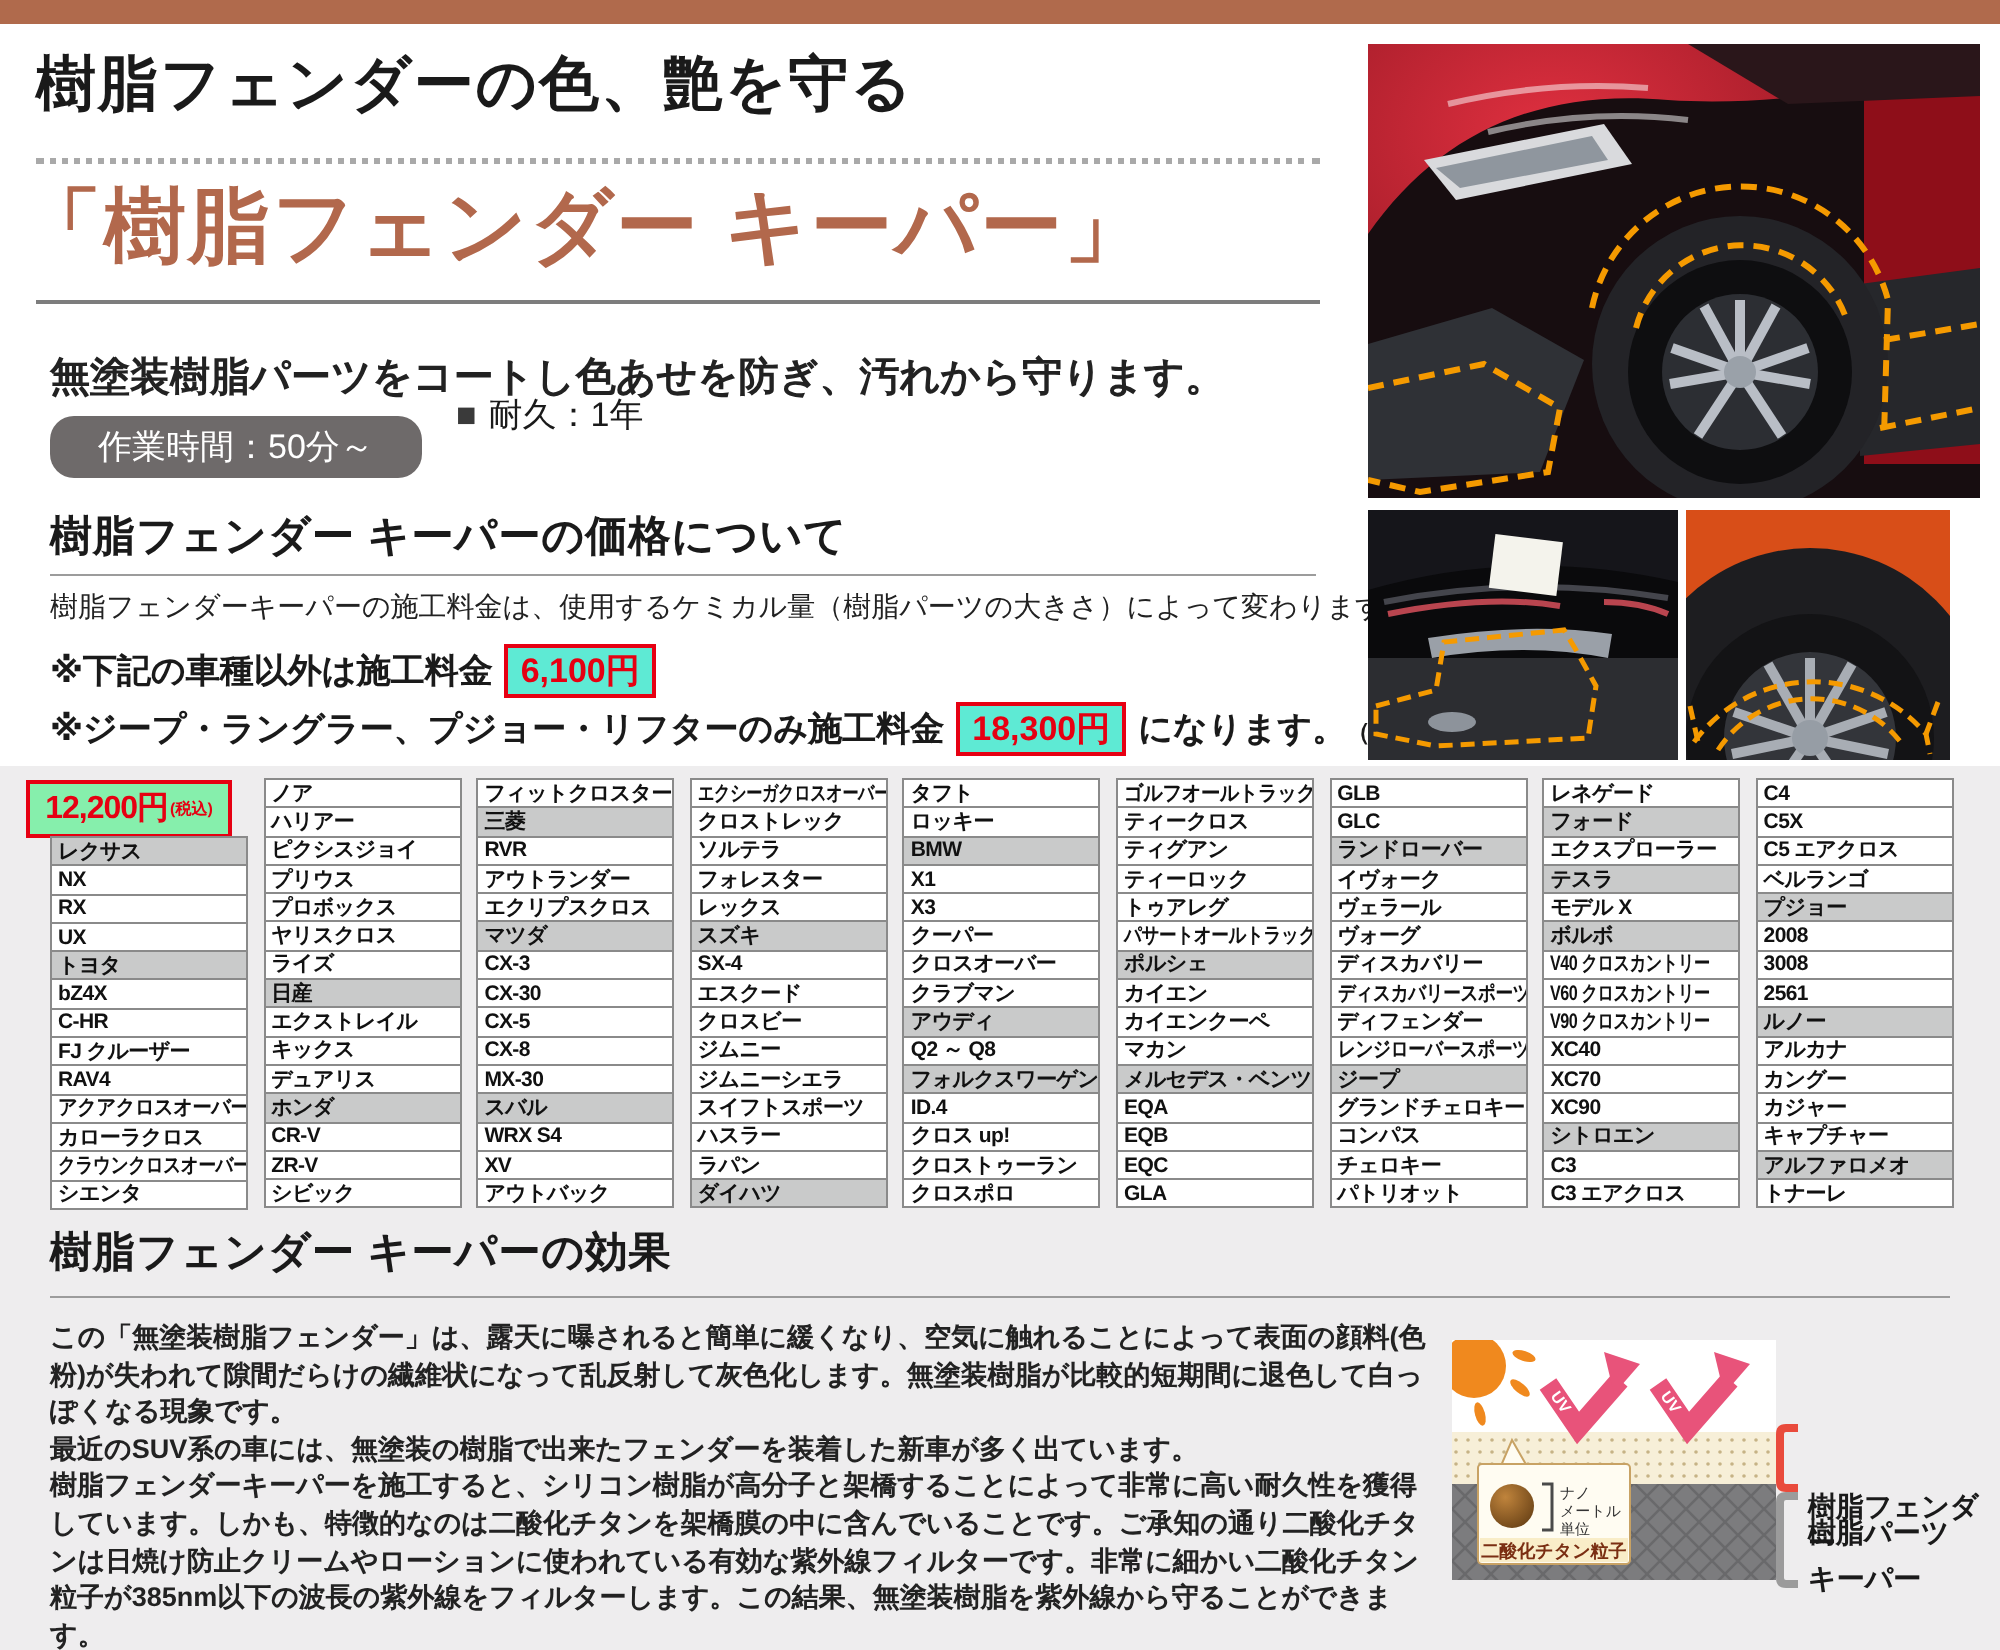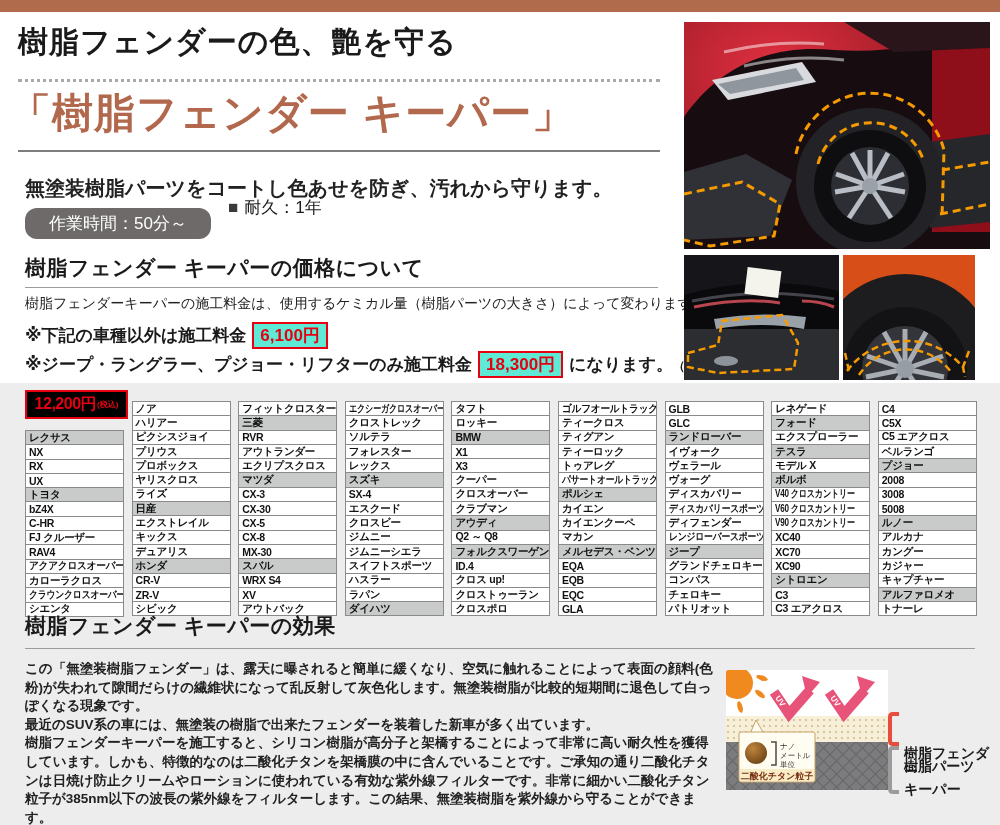--- a/index.html
+++ b/index.html
@@ -20,29 +20,29 @@
   .price-underline{position:absolute;left:25px;top:287px;width:633px;border-top:1px solid #9c9c9c;}
   .price-body{position:absolute;left:25px;top:295px;font-size:14px;color:#222;}
   .note{position:absolute;left:25px;font-size:17px;font-weight:bold;color:#1a1a1a;}
   .note1{top:322px;}
   .note2{top:351px;}
   .price-chip{display:inline-block;border:2px solid #e60012;color:#e60012;padding:0 6px;margin:0 6px;font-weight:bold;background:#5eead4;}
   .note-small{font-size:12px;font-weight:bold;}
   .img2{position:absolute;left:684px;top:255px;width:155px;height:125px;}
   .img3{position:absolute;left:843px;top:255px;width:132px;height:125px;}
   .gray-section{position:absolute;left:0;top:383px;width:1000px;height:442px;background:#eeedee;}
-  .price-box{position:absolute;left:25px;top:390px;width:99px;height:25px;border:2px solid #e60012;background:#000000;display:flex;align-items:center;justify-content:center;}
+  .price-box{position:absolute;left:13px;top:390px;width:99px;height:25px;border:2px solid #e60012;background:#86efac;display:flex;align-items:center;justify-content:center;}
   .price-box .big{color:#e60012;font-size:16px;font-weight:bold;letter-spacing:-0.5px;}
   .price-box .tax{color:#e60012;font-size:8px;font-weight:bold;margin-left:1px;}
   .brand-table{position:absolute;left:25px;top:389px;width:952px;height:216px;}
   .tcol{position:absolute;width:99px;}
   .cell{box-sizing:border-box;height:15.3px;margin-top:-1px;border:1px solid #8a8a8a;background:#fff;
         font-size:10.5px;font-weight:bold;color:#111;display:flex;align-items:center;
         padding:0 3px;white-space:nowrap;overflow:hidden;letter-spacing:-0.3px;}
-  .cell:first-child{margin-top:12px;}
+  .cell:first-child{margin-top:0;}
   .cell.head{background:#c9caca;}
   .cell .ct{display:inline-block;transform-origin:left center;}
   .fx-heading{position:absolute;left:25px;top:612px;}
   .fx-underline{position:absolute;left:25px;top:648px;width:950px;border-top:1px solid #9c9c9c;}
   .fx-text{position:absolute;left:25px;top:660px;width:692px;font-size:13.5px;line-height:18.6px;color:#222;font-weight:bold;}
   .fx-text p{margin:0;}
   .diagram{position:absolute;left:726px;top:670px;width:162px;height:120px;}
   .bracket{position:absolute;}
   .bk-keeper{left:888px;top:712px;}
   .bk-parts{left:888px;top:746px;}
@@ -548,21 +548,21 @@
         <div class="cell head">
           <span class="ct">プジョー</span>
         </div>
         <div class="cell">
           <span class="ct">2008</span>
         </div>
         <div class="cell">
           <span class="ct">3008</span>
         </div>
         <div class="cell">
-          <span class="ct">5008</span>
+          <span class="ct">2561</span>
         </div>
         <div class="cell head">
           <span class="ct">ルノー</span>
         </div>
         <div class="cell">
           <span class="ct">アルカナ</span>
         </div>
         <div class="cell">
           <span class="ct">カングー</span>
         </div>

